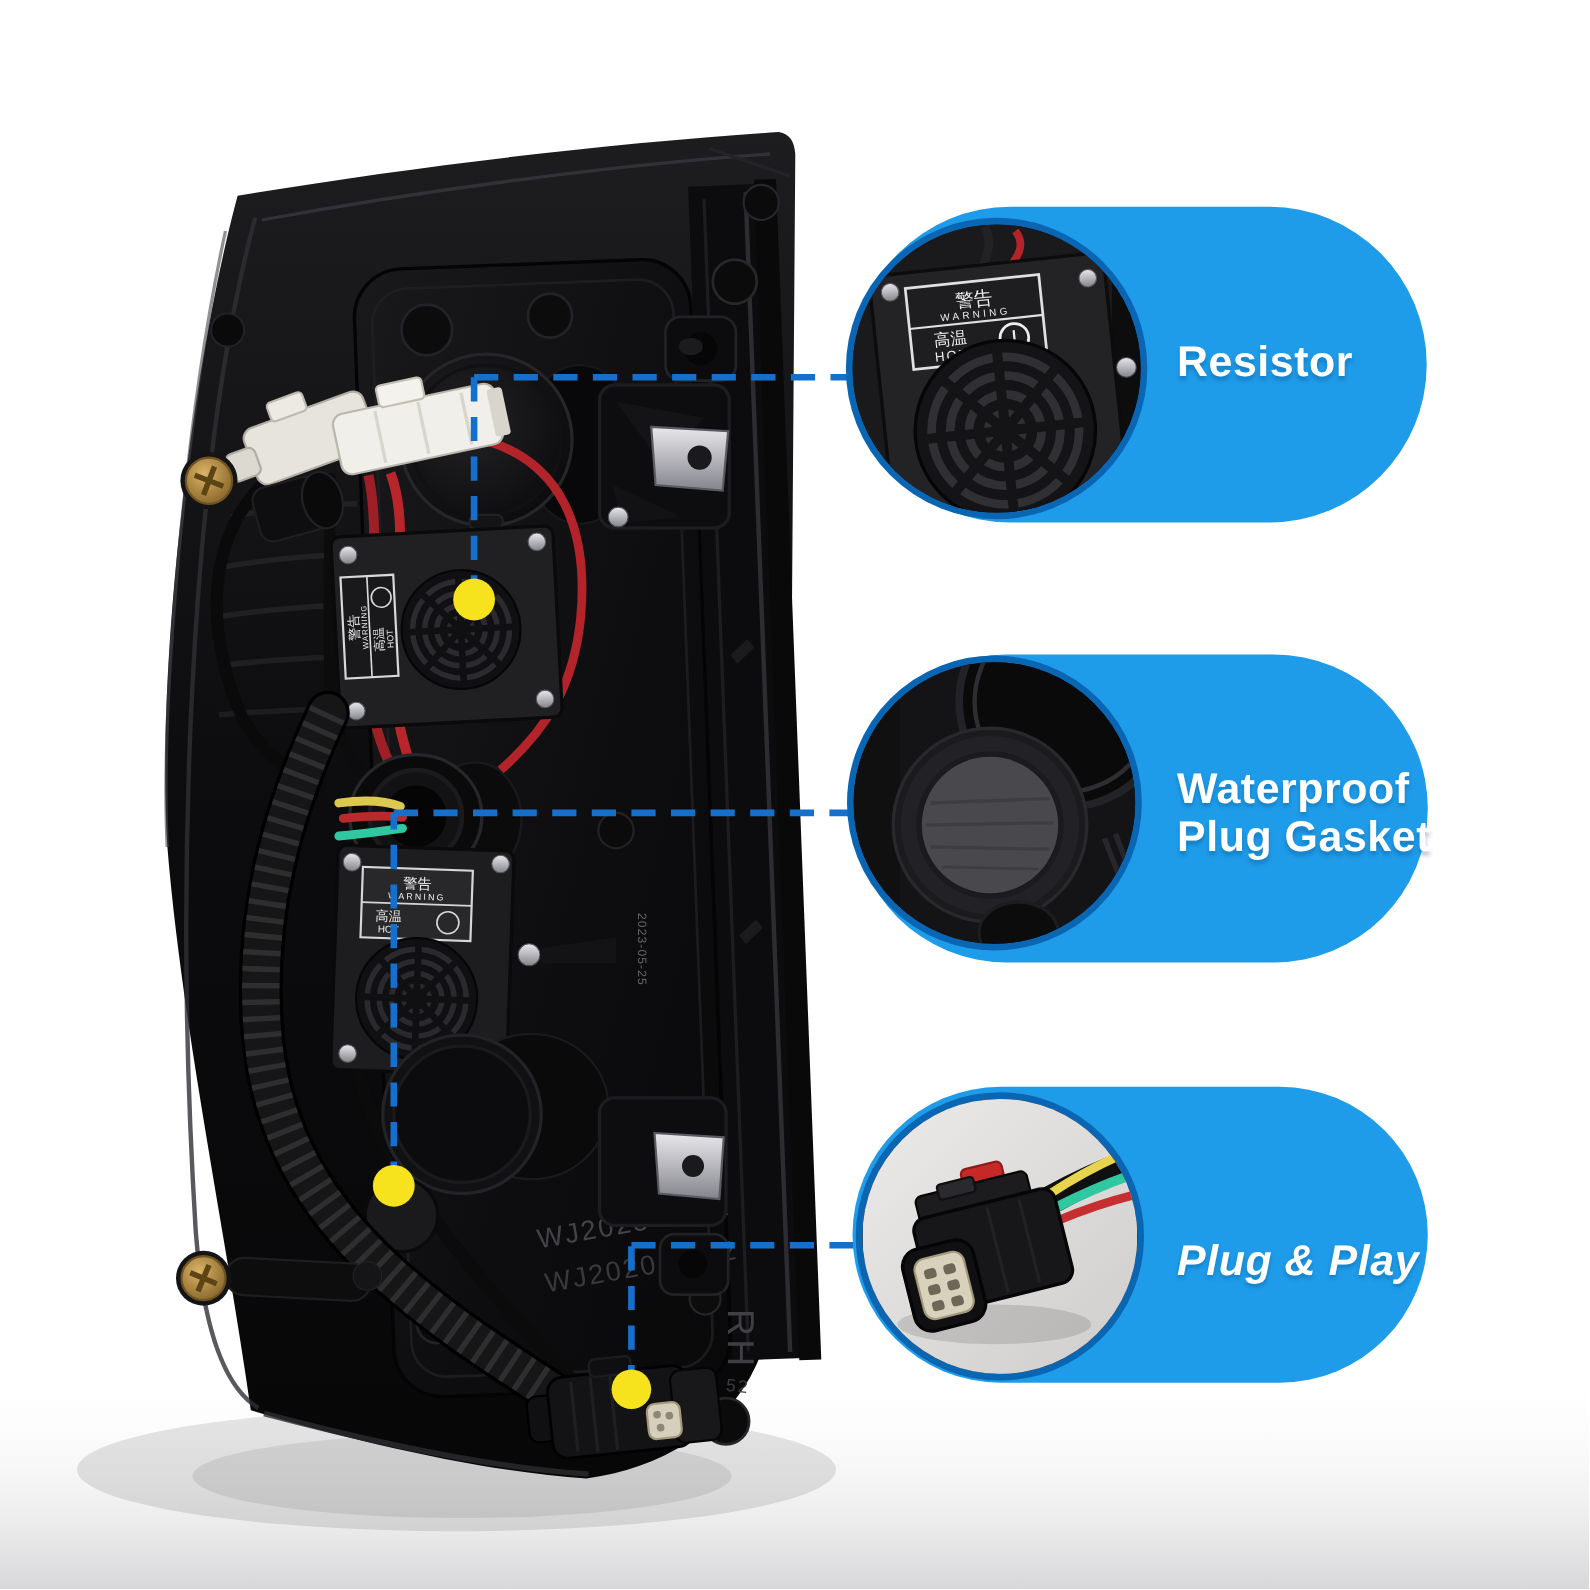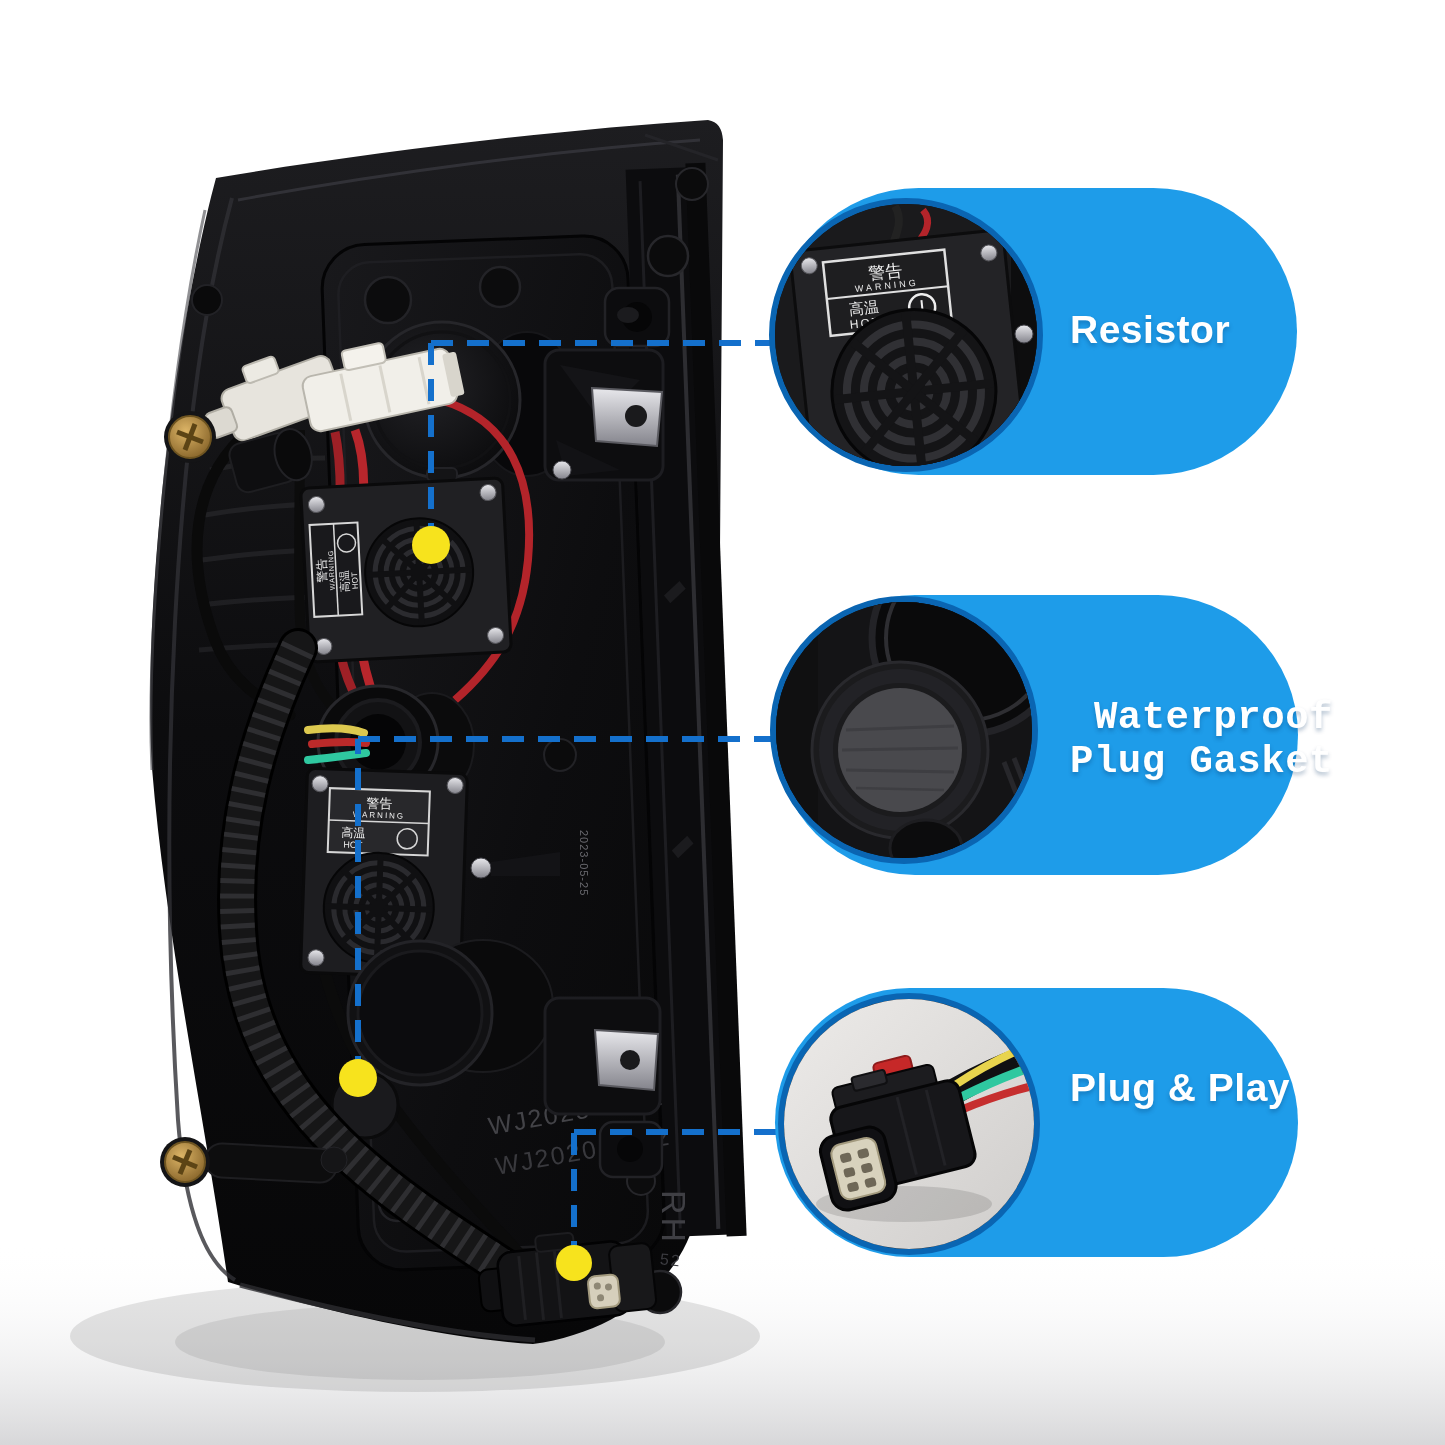--- a/index.html
+++ b/index.html
@@ -19,23 +19,23 @@
     background:#141416;box-sizing:border-box;
   }
   .cc1{left:769px;top:198px;width:274px;height:274px;}
   .cc2{left:770px;top:596px;width:268px;height:268px;}
   .cc3{left:778px;top:993px;width:262px;height:262px;}
   .c-label{
     position:absolute;color:#ffffff;font-weight:700;font-size:39px;line-height:44px;
     letter-spacing:0.5px;text-shadow:0 3px 4px rgba(0,50,100,0.30);white-space:nowrap;
   }
   .cl1{left:1070px;top:308px;}
-  .cl2{left:1070px;top:696px;font-family:Liberation Mono, monospace;}
-  .cl3{left:1070px;top:1066px;}
-  .c-label span{display:block;text-align:right;}
+  .cl2{left:1070px;top:696px;}
+  .cl3{left:1070px;top:1125px;font-style:italic;}
+  .c-label span{display:block;}
 </style>
 </head>
 <body>
 
 <div class="canvas">
 
   <svg class="scene" width="1445" height="1445" viewBox="0 0 1445 1445">
     <defs>
       <linearGradient id="shellGrad" x1="0" y1="0" x2="0" y2="1">
         <stop offset="0" stop-color="#1d1d20"></stop>

